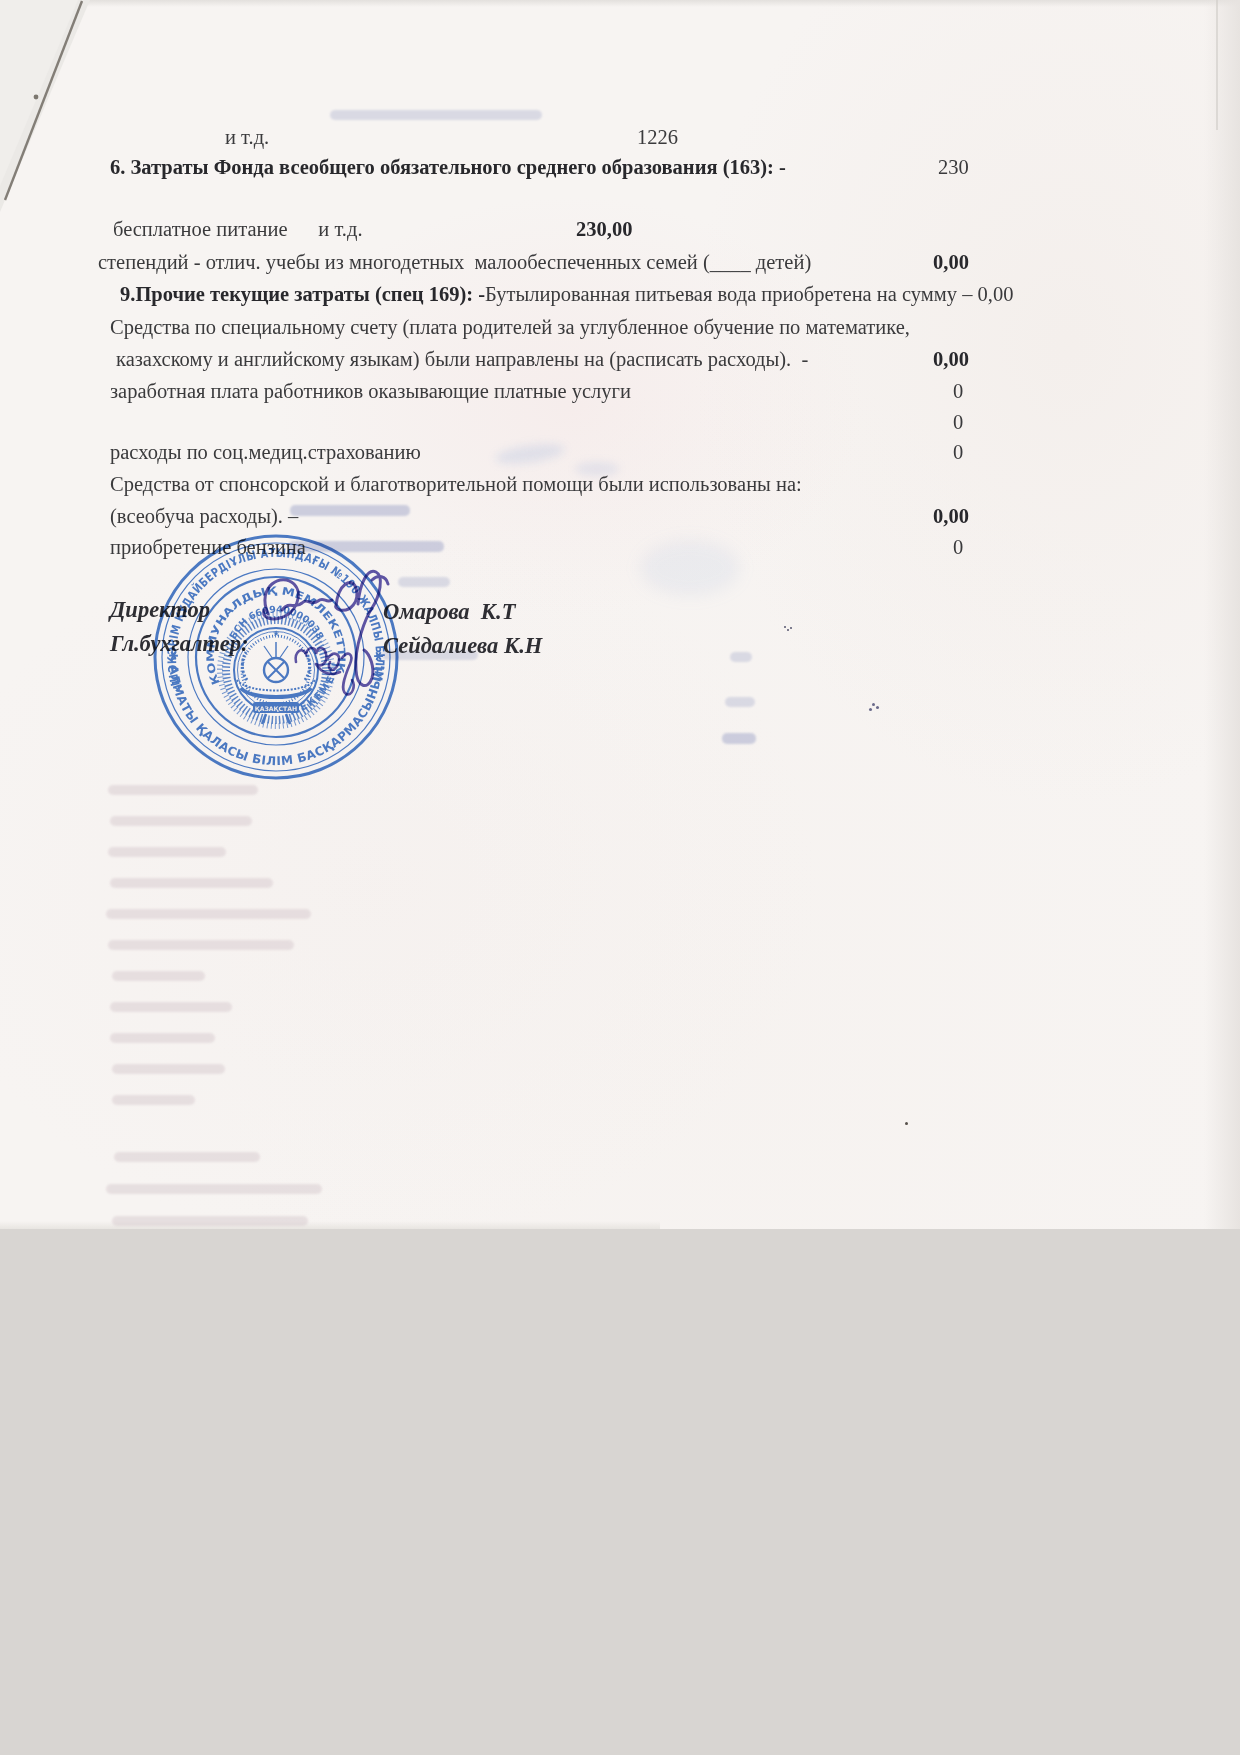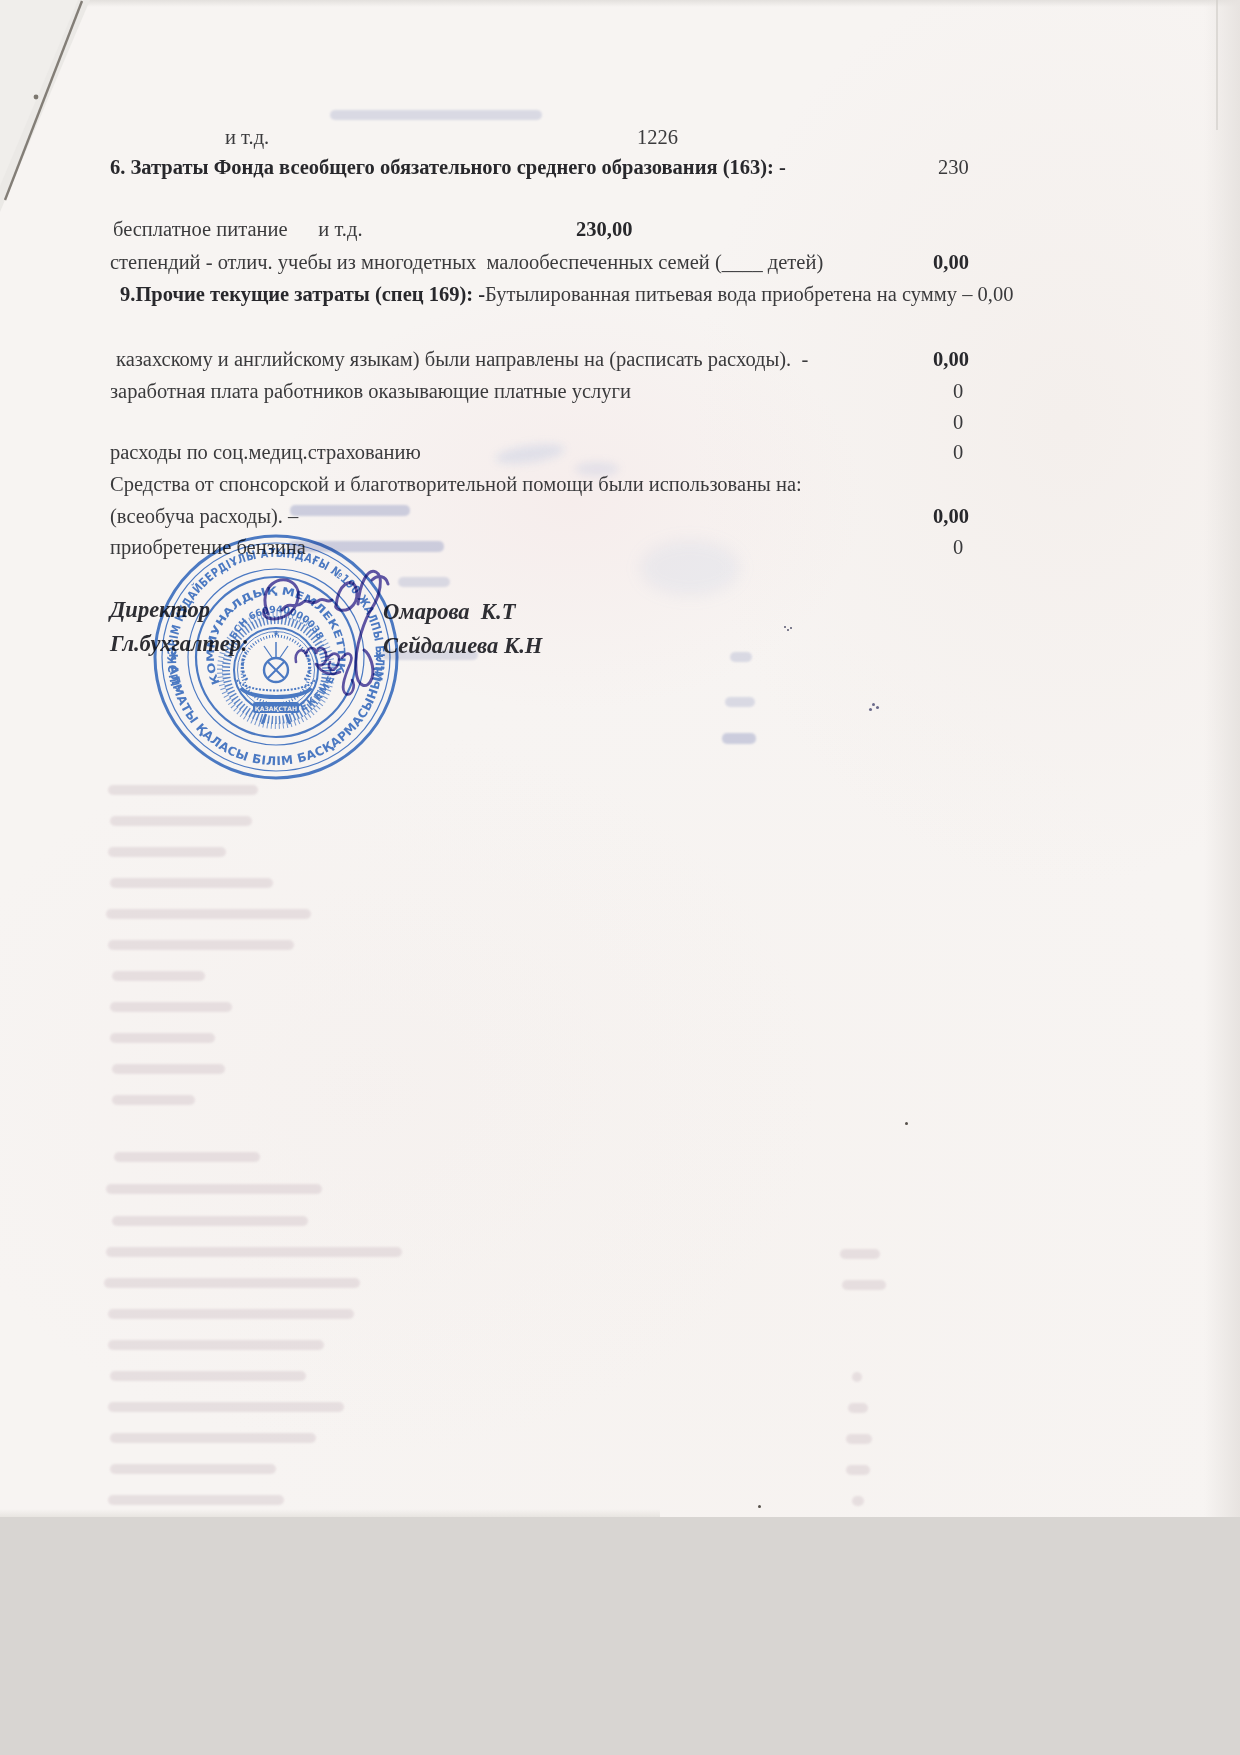--- a/index.html
+++ b/index.html
@@ -1,17 +1,17 @@
 <!DOCTYPE html>
 <html lang="ru"><head>
 <meta charset="utf-8">
 <style>
   html,body{margin:0;padding:0;background:#d8d5d2;}
   .page{
-    position:relative;width:1240px;height:1517px;overflow:hidden;
+    position:relative;width:1240px;height:1229px;overflow:hidden;
     font-family:"Liberation Serif",serif;color:#3a3a3c;
     background:
       radial-gradient(420px 300px at 46% 33%, rgba(242,212,214,.22), transparent 70%),
       radial-gradient(520px 640px at 86% 28%, rgba(236,226,220,.28), transparent 72%),
       radial-gradient(640px 520px at 30% 72%, rgba(240,230,228,.18), transparent 70%),
       radial-gradient(700px 900px at 60% 85%, rgba(244,238,234,.25), transparent 75%),
       #f7f4f2;
   }
   
   .edge-top{position:absolute;left:0;top:0;width:1240px;height:7px;background:linear-gradient(#e3e0dd,rgba(227,224,221,0));}
@@ -109,25 +109,28 @@
   </div>
   <div class="row" style="top:156px">
     <span class="lbl b" style="left:110px">6. Затраты Фонда всеобщего обязательного среднего образования (163): -</span>
     <span class="val" style="left:938px">230</span>
   </div>
   <div class="row" style="top:218px">
     <span class="lbl" style="left:113px">бесплатное питание      и т.д.</span>
     <span class="val b" style="left:576px">230,00</span>
   </div>
   <div class="row" style="top:251px">
-    <span class="lbl" style="left:110px">степендий - отлич. учебы из многодетных  малообеспеченных семей (____ детей)</span>
+    <span class="lbl" style="left:98px">степендий - отлич. учебы из многодетных  малообеспеченных семей (____ детей)</span>
     <span class="val b" style="left:933px">0,00</span>
   </div>
   <div class="row" style="top:283px">
     <span class="lbl" style="left:120px"><span class="b">9.Прочие текущие затраты (спец 169): -</span><span>Бутылированная питьевая вода приобретена на сумму – 0,00</span></span>
+  </div>
+  <div class="row" style="top:316px">
+    <span class="lbl" style="left:110px">Средства по специальному счету (плата родителей за углубленное обучение по математике,</span>
   </div>
   <div class="row" style="top:348px">
     <span class="lbl" style="left:116px">казахскому и английскому языкам) были направлены на (расписать расходы).  -</span>
     <span class="val b" style="left:933px">0,00</span>
   </div>
   <div class="row" style="top:380px">
     <span class="lbl" style="left:110px">заработная плата работников оказывающие платные услуги</span>
     <span class="val" style="left:953px">0</span>
   </div>
   <div class="row" style="top:411px">

